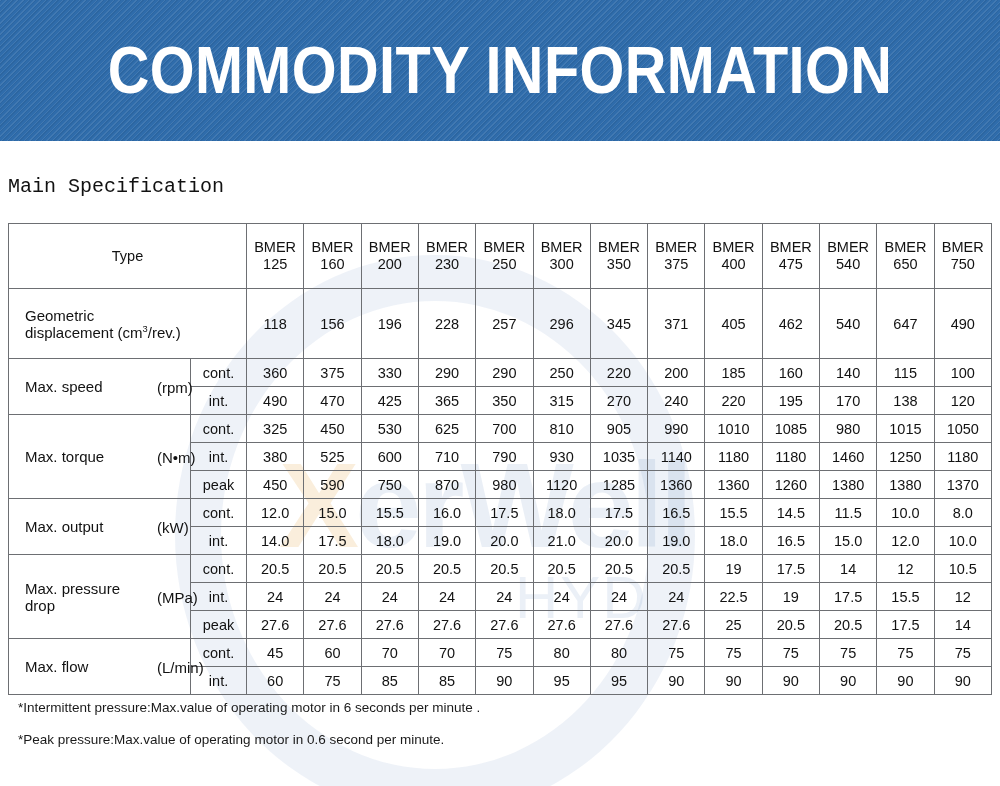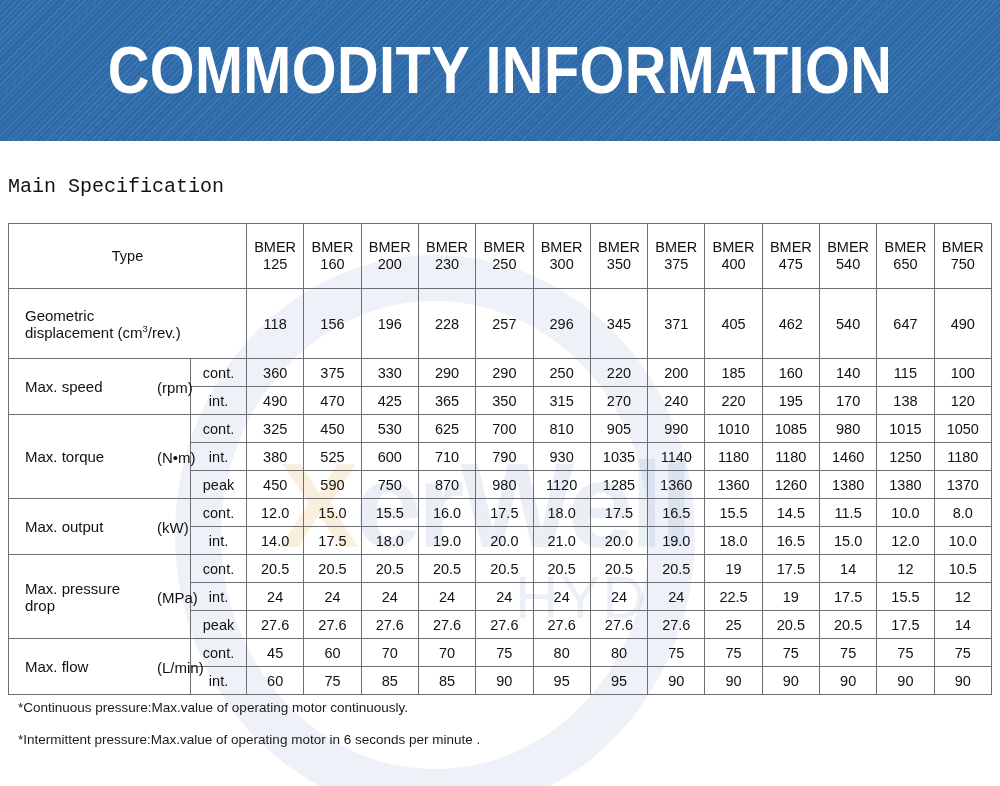--- a/index.html
+++ b/index.html
@@ -477,15 +477,15 @@
           <td>90</td>
           <td>90</td>
           <td>90</td>
           <td>90</td>
         </tr>
       </tbody>
   </table>
 </div>
 
 <div id="notes">
-  <p>*Continuous pressure:Max.value of operating motor continuously.</p>
   <p>*Intermittent pressure:Max.value of operating motor in 6 seconds per minute .</p>
+  <p>*Peak pressure:Max.value of operating motor in 0.6 second per minute.</p>
 </div>
 
 </body></html>

